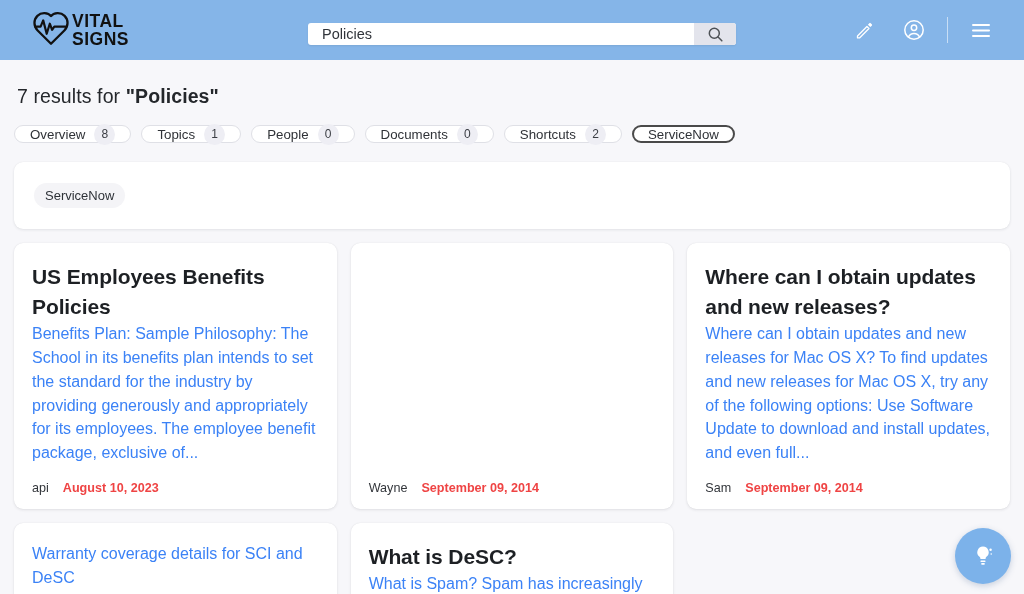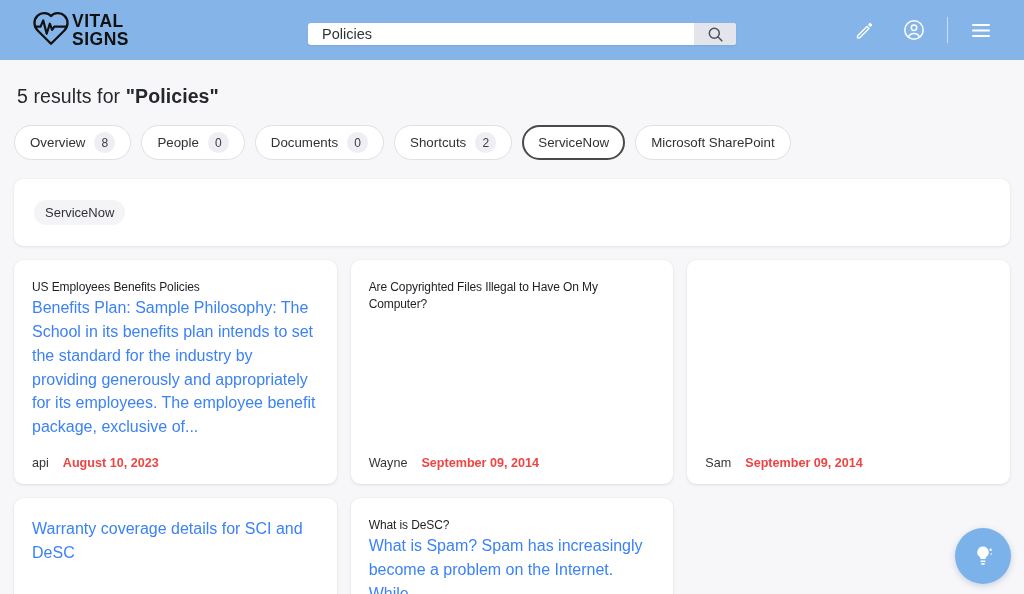--- a/index.html
+++ b/index.html
@@ -88,21 +88,21 @@
   .chips {
     display: flex;
     align-items: center;
     gap: 10px;
     margin: 17px 0 0 14px;
   }
   .chip {
     display: inline-flex;
     align-items: center;
     gap: 9px;
-    height: 35px;
+    height: 18px;
     padding: 0 15px;
     border-radius: 18px;
     border: 1px solid #dfe0e6;
     background: #ffffff;
     font-size: 13.3px;
     color: #2f3237;
     cursor: pointer;
     white-space: nowrap;
   }
   .chip.selected {
@@ -151,22 +151,22 @@
     background: #fff;
     border-radius: 9px;
     box-shadow: 0 1px 3px rgba(25,28,40,.10), 0 0 1px rgba(25,28,40,.09);
     padding: 19px 18px 14px 18px;
     min-height: 224px;
     display: flex;
     flex-direction: column;
     cursor: pointer;
   }
   .card-title {
-    font-size: 12px;
-    font-weight: 400;
+    font-size: 21px;
+    font-weight: 700;
     color: #1d2024;
     line-height: 1.43;
     letter-spacing: -.1px;
   }
   .card-body {
     font-size: 16px;
     line-height: 1.49;
     color: #3b82f6;
   }
   .card-footer {
@@ -238,80 +238,82 @@
       <svg width="26" height="26" viewBox="0 0 26 26">
         <rect x="4" y="7" width="18" height="2" rx="1" fill="#fff"></rect>
         <rect x="4" y="12.5" width="18" height="2" rx="1" fill="#fff"></rect>
         <rect x="4" y="18" width="18" height="2" rx="1" fill="#fff"></rect>
       </svg>
     </div>
   </div>
 </div>
 
 <div class="results-line">
-  <span>5 results for </span><b>"Policies"</b>
+  <span>7 results for </span><b>"Policies"</b>
 </div>
 
 <div class="chips">
 
   <div class="chip">
     <span>Overview</span>
     <span class="badge">8</span>
   </div>
 
 
+  <div class="chip">
+    <span>Topics</span>
+    <span class="badge">1</span>
+  </div>
 
   <div class="chip">
     <span>People</span>
     <span class="badge">0</span>
   </div>
 
   <div class="chip">
     <span>Documents</span>
     <span class="badge">0</span>
   </div>
 
   <div class="chip">
     <span>Shortcuts</span>
     <span class="badge">2</span>
   </div>
 
   <div class="chip selected">
     <span>ServiceNow</span>
   </div>
 
-  <div class="chip">
-    <span>Microsoft SharePoint</span>
-  </div>
 </div>
 
 <div class="source-card">
   <span class="source-pill">ServiceNow</span>
 </div>
 
 <div class="grid">
 
   <div class="card">
     <div class="card-title">US Employees Benefits Policies</div>
     <div class="card-body">Benefits Plan: Sample Philosophy: The School in its benefits plan intends to set the standard for the industry by providing generously and appropriately for its employees. The employee benefit package, exclusive of...</div>
     <div class="card-footer">
       <span class="card-author">api</span>
       <span class="card-date">August 10, 2023</span>
     </div>
   </div>
 
   <div class="card">
-    <div class="card-title">Are Copyrighted Files Illegal to Have On My Computer?</div>
     <div class="card-footer">
       <span class="card-author">Wayne</span>
       <span class="card-date">September 09, 2014</span>
     </div>
   </div>
 
   <div class="card">
+    <div class="card-title">Where can I obtain updates and new releases?</div>
+    <div class="card-body">Where can I obtain updates and new releases for Mac OS X? To find updates and new releases for Mac OS X, try any of the following options: Use Software Update to download and install updates, and even full...</div>
     <div class="card-footer">
       <span class="card-author">Sam</span>
       <span class="card-date">September 09, 2014</span>
     </div>
   </div>
 
   <div class="card">
     <div class="card-body">Warranty coverage details for SCI and DeSC</div>
   </div>
 

